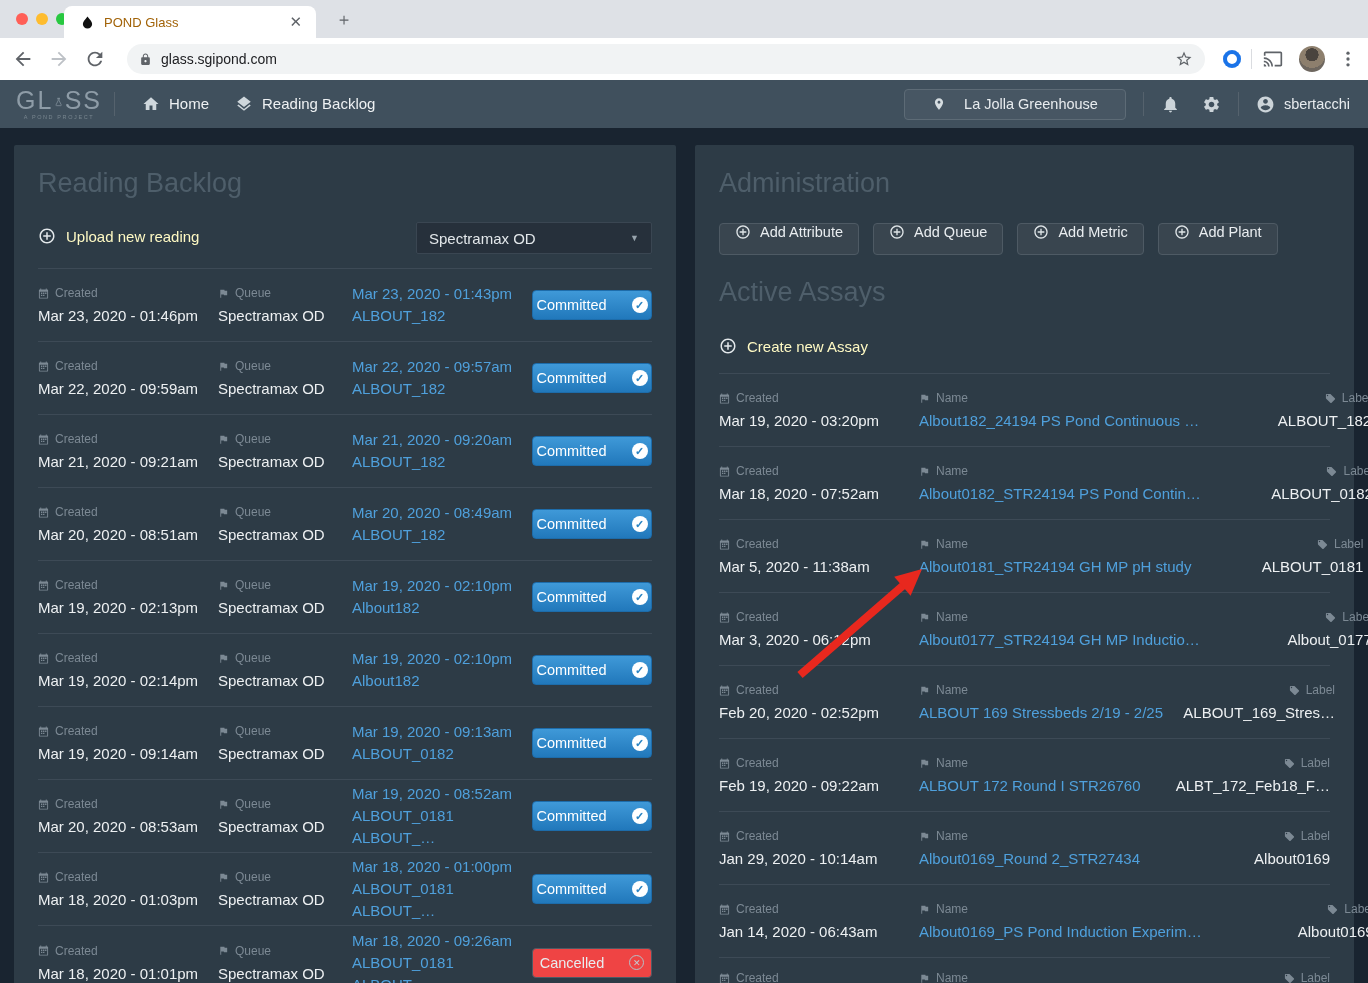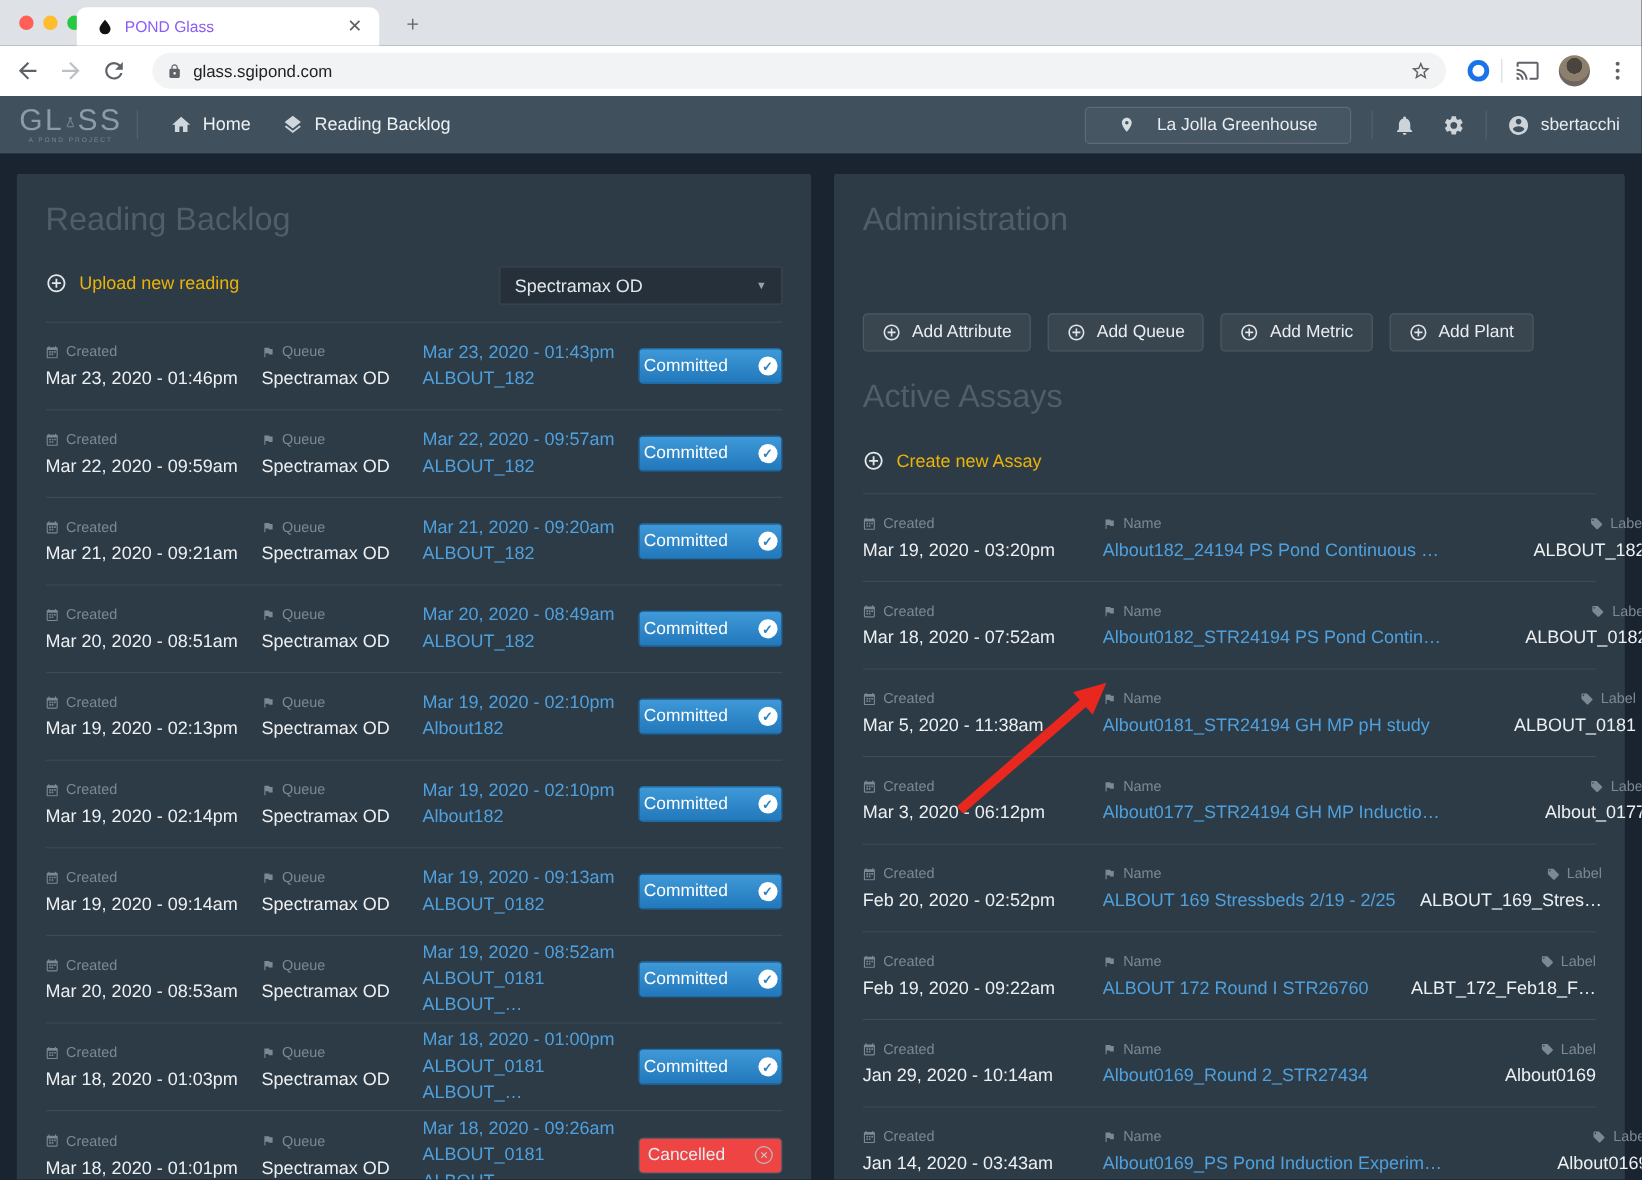--- a/index.html
+++ b/index.html
@@ -8,21 +8,21 @@
   svg { display:block; }
 
   
   .tabstrip { position:absolute; top:0; left:0; width:1368px; height:38px; background:#dee1e6; }
   .lights { position:absolute; left:16px; top:13px; display:flex; gap:8px; }
   .light { width:12px; height:12px; border-radius:50%; }
   .light.red{ background:#ff5f57;} .light.yellow{ background:#febc2e;} .light.green{ background:#28c840;}
   .tab { position:absolute; left:64px; top:6px; width:252px; height:32px; background:#fff;
     border-radius:8px 8px 0 0; display:flex; align-items:center; padding:0 10px; }
   .tab-favicon { width:15px; height:15px; color:#111; margin:0 9px 0 6px; }
-  .tab-title { font-size:13px; color:#8b5cf6; flex:1; white-space:nowrap; overflow:hidden; }
+  .tab-title { font-size:13px; color:#a16207; flex:1; white-space:nowrap; overflow:hidden; }
   .tab-close { color:#5f6368; font-size:15px; cursor:default; padding:0 4px; }
   .newtab { position:absolute; left:332px; top:7px; font-size:17px; color:#5f6368;
     width:24px; height:24px; display:flex; align-items:center; justify-content:center; }
 
   .toolbar { position:absolute; top:38px; left:0; width:1368px; height:42px; background:#fff;
     display:flex; align-items:center; }
   .nav-ico { width:22px; height:22px; color:#5f6368; margin:0 7px; flex:none; }
   .nav-ico.disabled { color:#bdc1c6; }
   .omnibox { flex:1; height:30px; background:#f1f3f4; border-radius:15px; margin:0 8px 0 14px;
     display:flex; align-items:center; padding:0 12px; }
@@ -63,21 +63,21 @@
   .content { position:absolute; top:128px; left:0; width:1368px; height:855px;
     background:#192430; overflow:hidden; }
   .panel { position:absolute; top:17px; background:#2d3b46; border-radius:2px; height:1300px;
     padding:0 24px; }
   .panel.left { left:14px; width:662px; }
   .panel.right { left:695px; width:659px; }
   .panel-title { padding-top:23px; font-size:27px; font-weight:400; color:#4e5e6a; }
 
   .hdr-row { margin-top:23px; height:47px; display:flex; align-items:flex-start;
     justify-content:space-between; border-bottom:1px solid #3d4a56; }
-  .add-inline { display:flex; align-items:center; gap:10px; color:#eab308; font-size:15px; padding-top:5px; }
+  .add-inline { display:flex; align-items:center; gap:10px; color:#fef9c3; font-size:15px; padding-top:5px; }
   .add-inline svg { width:18px; height:18px; color:#e3e8eb; }
   .dropdown { width:236px; height:32px; background:#26303b; border:1px solid #3a4652; border-radius:2px;
     display:flex; align-items:center; justify-content:space-between; padding:0 12px;
     color:#e2e7ea; font-size:15px; }
   .dd-caret { color:#97a3ac; font-size:9px; }
 
   .cell-label { display:flex; align-items:center; gap:6px; font-size:12px; color:#7c8994; }
   .cell-label svg { width:11px; height:11px; color:#7c8994; }
   .cell-value { margin-top:7px; font-size:15px; color:#edf0f2; }
 
@@ -91,23 +91,23 @@
   .status-btn.committed { background:linear-gradient(#3f99d8,#2178bb); border:1px solid #1d6caa; }
   .status-btn.committed .status-icon { width:16px; height:16px; border-radius:50%; background:#fff;
     color:#2b84c2; font-size:11px; font-weight:bold; display:flex; align-items:center; justify-content:center; }
   .status-btn.committed .status-icon::before { content:"\2713"; }
   .status-btn.cancelled { background:#ef4444; border:1px solid #4e5a65; color:#e8ecef; }
   .status-btn.cancelled .status-icon { width:15px; height:15px; border-radius:50%;
     border:1.5px solid #b6bfc7; color:#c4ccd2; font-size:9px; display:flex; align-items:center; justify-content:center; }
   .status-btn.cancelled .status-icon::before { content:"\2715"; }
 
   .admin-btns { margin-top:24px; display:flex; gap:14px; }
-  .admin-btn { height:32px; padding:0 15px; display:flex; align-items:center; gap:9px;
+  .admin-btn { height:32px; padding:0 15px; display:flex; gap:9px;
     background:#39454f; border:1px solid #4e5a64; border-radius:4px; color:#e9edf0; font-size:14.5px;
-    font-family:"Liberation Sans",sans-serif; cursor:pointer;margin-top:38px; }
+    font-family:"Liberation Sans",sans-serif; cursor:pointer; }
   .admin-btn svg { width:16px; height:16px; color:#dfe5e8; }
   .assays-title { margin-top:22px; font-size:27px; font-weight:400; color:#4e5e6a; }
   .create-row { margin-top:24px; padding-bottom:18px; border-bottom:1px solid #3d4a56; }
 
   .a-row { display:grid; grid-template-columns:200px 1fr 172px; align-items:center;
     height:73px; border-bottom:1px solid #3d4a56; }
   .assay-link { font-size:15px; color:#4fa0dc; text-decoration:none; cursor:pointer;
     white-space:nowrap; overflow:hidden; }
   .a-label-cell { text-align:right; }
   .a-label-cell .cell-label { justify-content:flex-end; }
@@ -838,21 +838,21 @@
   </div>
 
   <div class="a-row">
     <div>
       <div class="cell-label">
         <svg viewBox="0 0 24 24" fill="currentColor">
                 <use href="#i-cal"></use>
               </svg>
         <span>Created</span>
       </div>
-      <div class="cell-value">Jan 14, 2020 - 03:43am</div>
+      <div class="cell-value">Jan 14, 2020 - 06:43am</div>
     </div>
     <div>
       <div class="cell-label">
         <svg viewBox="0 0 24 24" fill="currentColor">
                 <use href="#i-flag"></use>
               </svg>
         <span>Name</span>
       </div>
       <div class="cell-value"><a class="assay-link">Albout0169_PS Pond Induction Experim…</a></div>
     </div>

